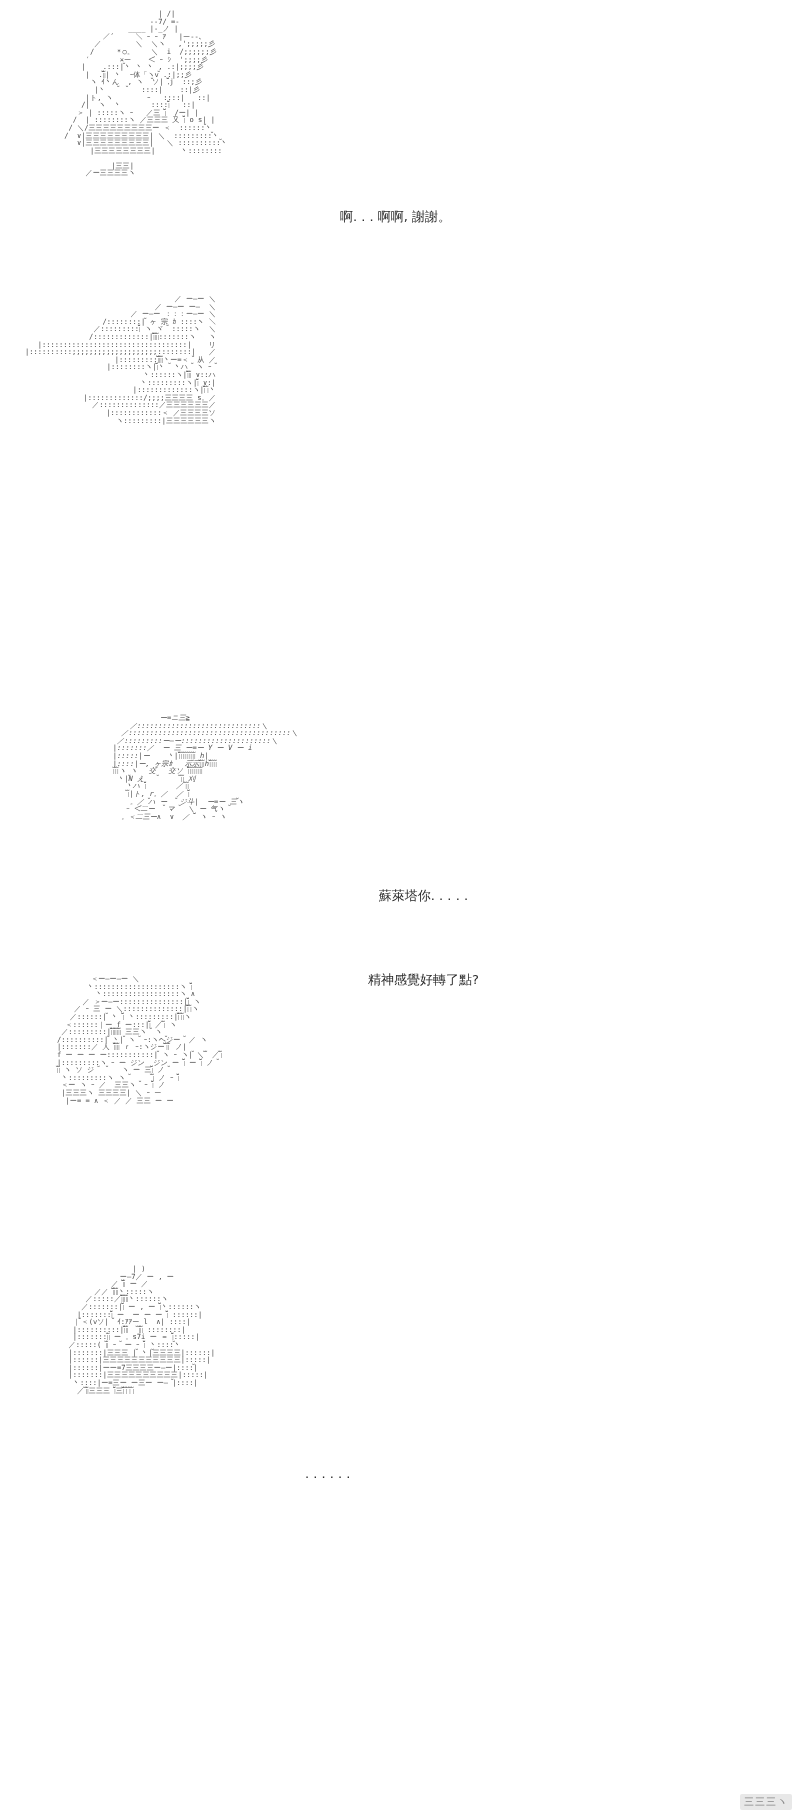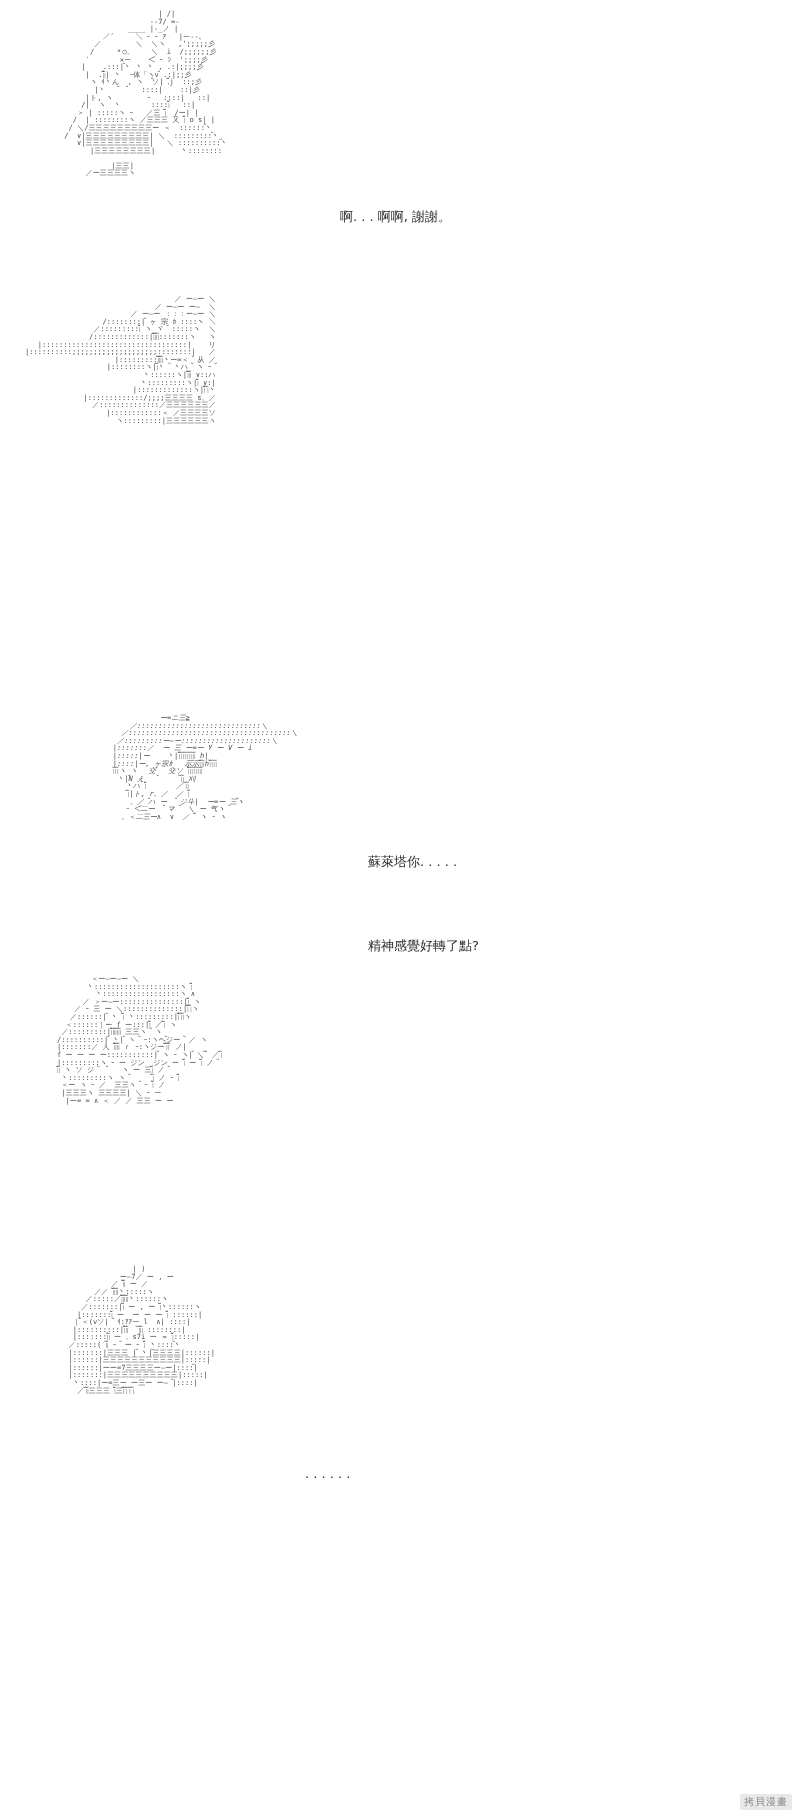--- a/index.html
+++ b/index.html
@@ -120,21 +120,21 @@
    |:::::::／  ー 三 ー=ー Y ー V ー i
    |:::::|ー    丶|ﬞ|ﬞ|ﬞ|ﬞ|ﬞ|ﬞ|ﬞ|ﬞ|ﬞ|ﬞ h|
    |::::|ー, ヶ宗ｶ   示ﬞ示ﬞ|ﬞ|ﬞ|ﬞhﬞ|ﬞ|ﬞ|ﬞ|ﬞ
    |ﬞ|ﬞ|ﬞヽ ヽゞ 交ﬞ   交ソ ﬞ|ﬞ|ﬞ|ﬞ|ﬞ|ﬞ|ﬞ|ﬞ|ﬞ
     丶|ﬞN え   ﬞ      ﬞ|ﬞ|ﬞ 刈
       丶ハ ﬞ|ﬞ       ／ ﬞ|ﬞ|ﬞ
        ﬞ|ﬞ|ト, r。／  ／ ﬞ|ﬞ
        。／ ﬞハ ー  ﬞ ジ斗|  ー=ー 三ﬞヽ
       ｰ ＜二ー  ﬞ マ ﬞ  ＼ ー 气ヽ ﬞ
      。＜二三ー∧  ∨  ／ ﬞ ﬞ ヽ ｰ ヽ</pre>
-    <div class="dialogue" style="left:368px; top:102px;">
+    <div class="dialogue" style="left:368px; top:136px;text-align:center;">
       <div>蘇萊塔你. . . . .</div>
       <div>精神感覺好轉了點?</div>
     </div>
   </div>
 
   <div class="panel" style="top:975px;height:290px;margin-left:37px;">
     <pre class="art" style="left:20px; top:0px;">        ＜ー―ー―ー ＼
        丶::::::::::::::::::::ヽ ﬞ|ﬞ
          丶::::::::::::::::::ヽ ∧
       ／ ＞ー―ー:::::::::::::::|ﬞ|ﬞ ヽ
@@ -169,15 +169,15 @@
   |::::::|三三三三三三三三三三三|:::::|
   |::::::|ーー=7三三三三ー―ー|::::ﬞ|
   |:::::::|三三三三三三三三三三|:::::|
    丶::::|ー=三ー ー三ー ー― ﬞ|::::|
     ／ ﬞ|ﬞ|ﬞ三三三 ﬞ|ﬞ三ﬞ|ﬞ ﬞ|ﬞ ﬞ|ﬞ ﬞ|ﬞ</pre>
     <div class="dialogue" style="left:305px; top:139px;">
       <div>. . . . . .</div>
     </div>
   </div>
 
-  <div class="watermark">拷貝漫畫</div>
+  <div class="watermark">三三三ヽ</div>
 
 </div>
 
 </body></html>

